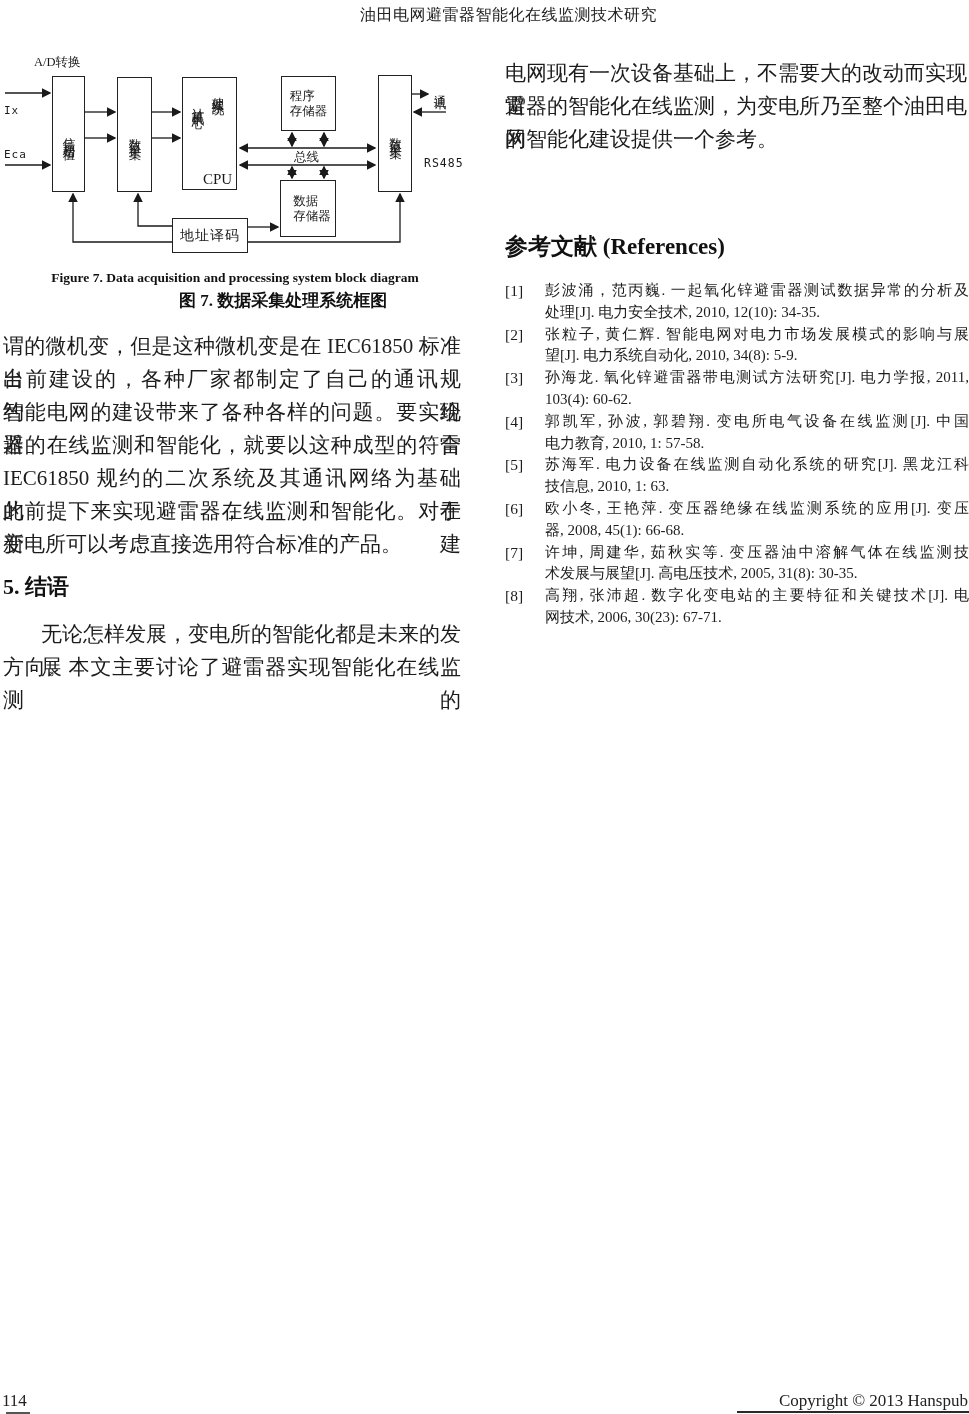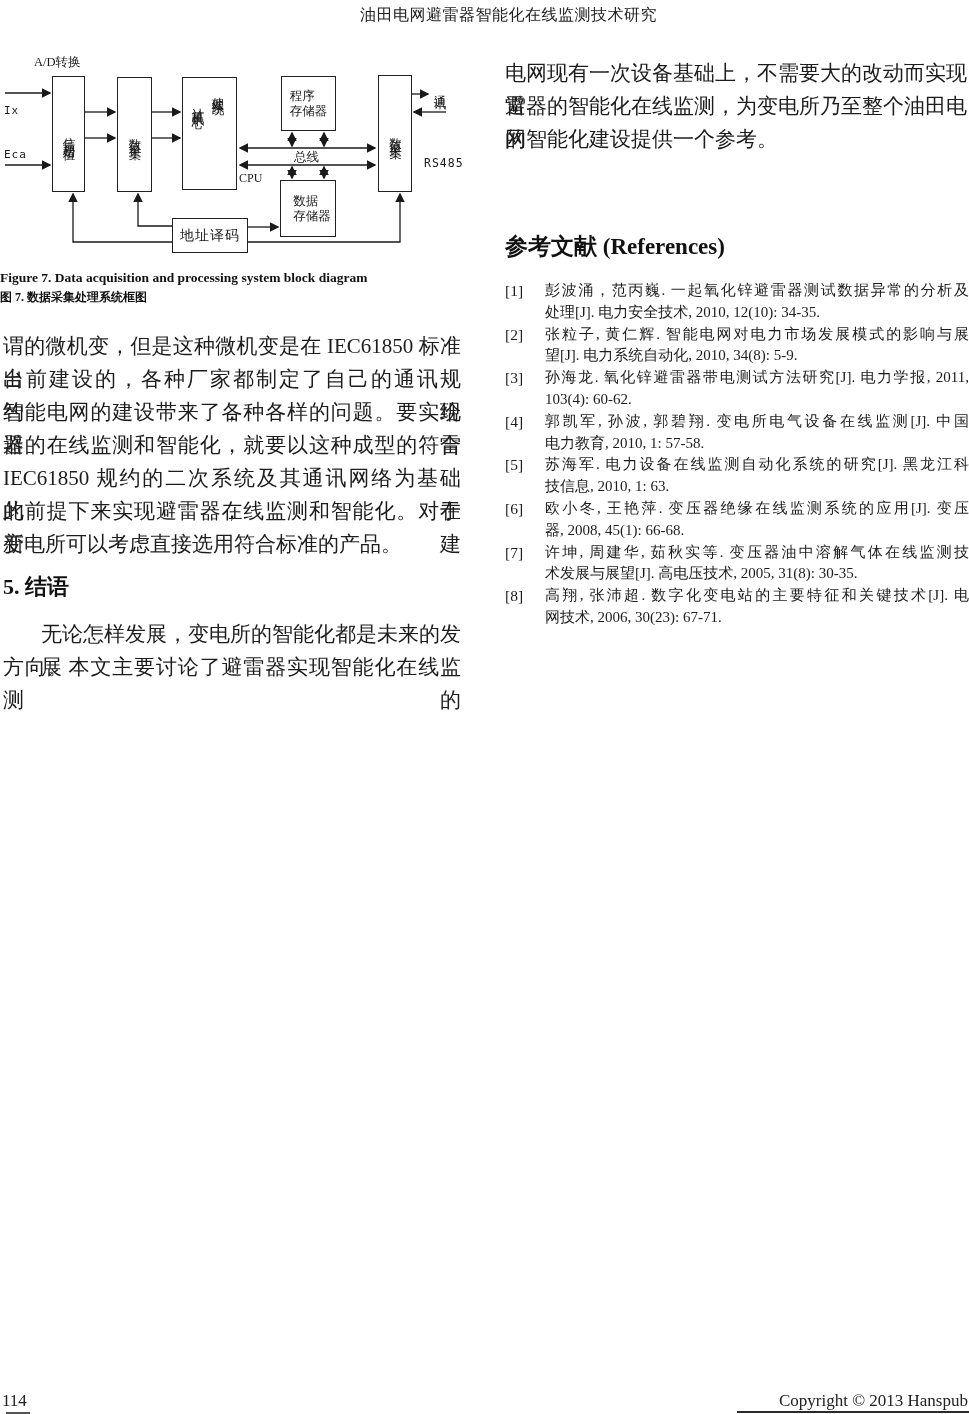--- a/index.html
+++ b/index.html
@@ -24,23 +24,23 @@
   .fbox{
     position:absolute;border:1.4px solid #222;box-sizing:border-box;
     display:flex;align-items:center;justify-content:center;
     font-size:12.5px;color:#1a1a1a;background:transparent;
   }
   .vtext{writing-mode:vertical-rl;text-orientation:upright;letter-spacing:3px;}
   .vtext2{writing-mode:vertical-rl;text-orientation:upright;letter-spacing:2px;}
   .flabel{position:absolute;font-size:12.5px;color:#1a1a1a;white-space:nowrap;}
   .fmono{font-family:"DejaVu Sans Mono",monospace;font-size:11px;letter-spacing:1px;}
   .two-line{line-height:15px;text-align:left;}
-  .fig-cap{position:absolute;left:0;width:470px;font-weight:bold;color:#111;}
+  .fig-cap{position:absolute;left:0;width:470px;text-align:center;font-weight:bold;color:#111;}
   .cap-en{top:218px;font-size:13.5px;}
-  .cap-zh{top:237px;font-size:12px;}
+  .cap-zh{top:237px;font-size:17px;padding-left:48px;}
   
   .bline{font-size:21px;line-height:33px;height:33px;white-space:nowrap;color:#1c1c1c;}
   .bwrap{position:absolute;}
   .j{white-space:normal;text-align:justify;text-align-last:justify;}
   .indent{padding-left:38px;}
   .sec-head{font-size:22px;font-weight:bold;color:#111;}
   .ref-head{font-size:23px;font-weight:bold;color:#111;}
   
   .ref-item{display:flex;width:464px;}
   .ref-marker{width:40px;flex:0 0 40px;font-size:15.5px;line-height:21.8px;color:#1c1c1c;}
@@ -93,21 +93,21 @@
 
   <div class="fbox" style="left:52px;top:24px;width:33px;height:116px;">
     <span class="vtext">信号初始值</span>
   </div>
   <div class="fbox" style="left:117px;top:25px;width:35px;height:115px;">
     <span class="vtext">数值采集</span>
   </div>
   <div class="fbox" style="left:182px;top:25px;width:55px;height:113px;">
     <span class="vtext2" style="position:absolute;left:6px;top:20px;">计算机中心</span>
     <span class="vtext2" style="position:absolute;left:26px;top:9px;">处理系统</span>
-    <span style="position:absolute;left:20px;top:93px;font-size:12px;margin-left:36px;">CPU</span>
+    <span style="position:absolute;left:20px;top:93px;font-size:15px;">CPU</span>
   </div>
   <div class="fbox" style="left:281px;top:24px;width:55px;height:55px;">
     <div class="two-line">
       <div>程序</div>
       <div>存储器</div>
     </div>
   </div>
   <div class="fbox" style="left:280px;top:128px;width:56px;height:57px;padding-left:8px;">
     <div class="two-line">
       <div>数据</div>

